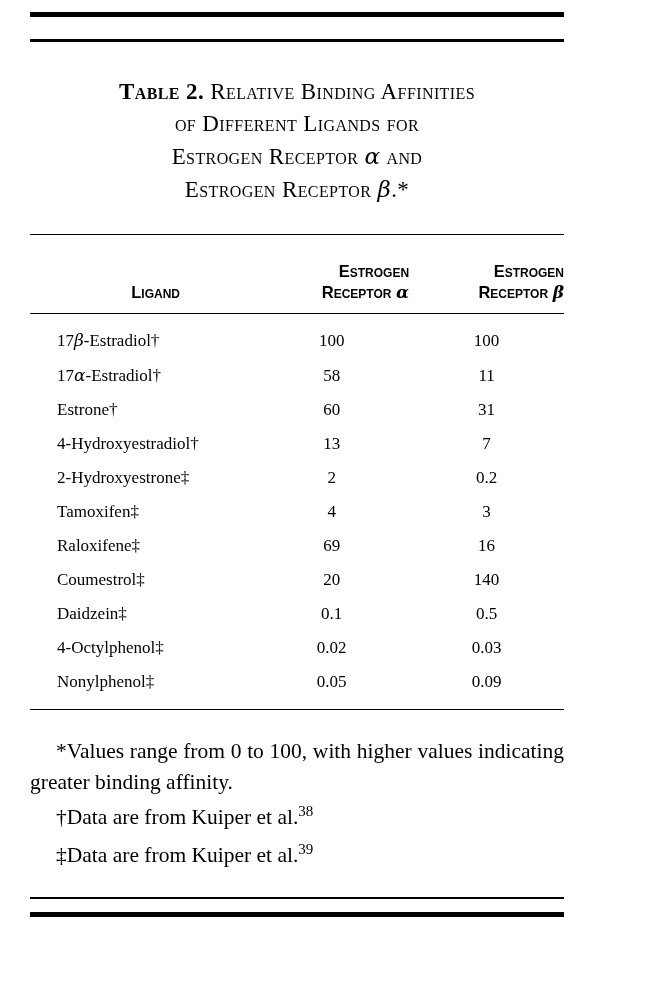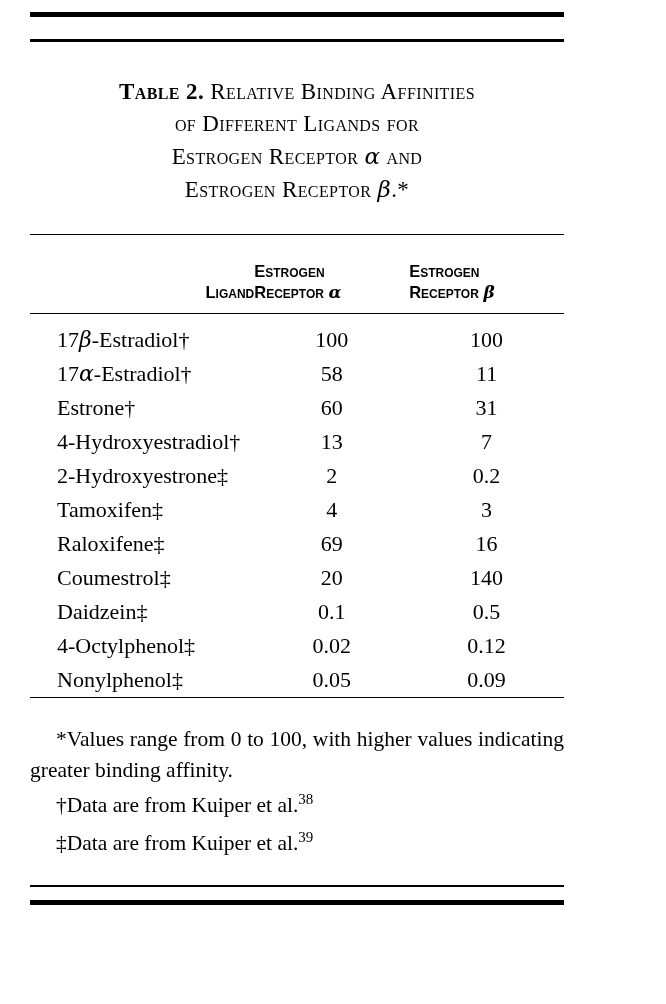--- a/index.html
+++ b/index.html
@@ -52,39 +52,39 @@
   }
   thead th {
     border-bottom: 1.5px solid #000;
     padding: 26px 0 10px 0;
     vertical-align: bottom;
     font-family: "Liberation Sans", sans-serif;
     font-weight: 700;
     font-variant: small-caps;
     font-size: 16.5px;
     line-height: 21px;
-    text-align: left;
-  }
-  thead th.ligand-h { text-align: right; padding-left: 27px; }
+    text-align: right;
+  }
+  thead th.ligand-h { text-align: center; padding-left: 27px; }
   .greek-h {
     font-family: "DejaVu Serif", "Liberation Serif", serif;
     font-style: italic;
     font-weight: 700;
     font-variant: normal;
     font-size: 17px;
   }
   tbody td {
-    font-size: 22px;
+    font-size: 17px;
     line-height: 34px;
     padding: 0;
   }
   tbody td.ligand { text-align: left; padding-left: 27px; }
   tbody td.num { text-align: center; }
   tbody tr:first-child td { padding-top: 9px; }
-  tbody tr:last-child td { padding-bottom: 0; }
+  tbody tr:last-child td { padding-bottom: 10px; }
   tbody .greek { font-style: italic; }
 
   
   .footnotes { margin-top: 26px; font-size: 21.5px; }
   .fn { margin: 0; line-height: 31px; }
   .fn-star {
     text-indent: 26px;
     text-align: justify;
     margin-bottom: 4px;
   }
@@ -178,21 +178,21 @@
 
   <tr>
     <td class="ligand">Daidzein‡</td>
     <td class="num">0.1</td>
     <td class="num">0.5</td>
   </tr>
 
   <tr>
     <td class="ligand">4-Octylphenol‡</td>
     <td class="num">0.02</td>
-    <td class="num">0.12</td>
+    <td class="num">0.03</td>
   </tr>
 
   <tr>
     <td class="ligand">Nonylphenol‡</td>
     <td class="num">0.05</td>
     <td class="num">0.09</td>
   </tr>
 </tbody>
   </table>
 

